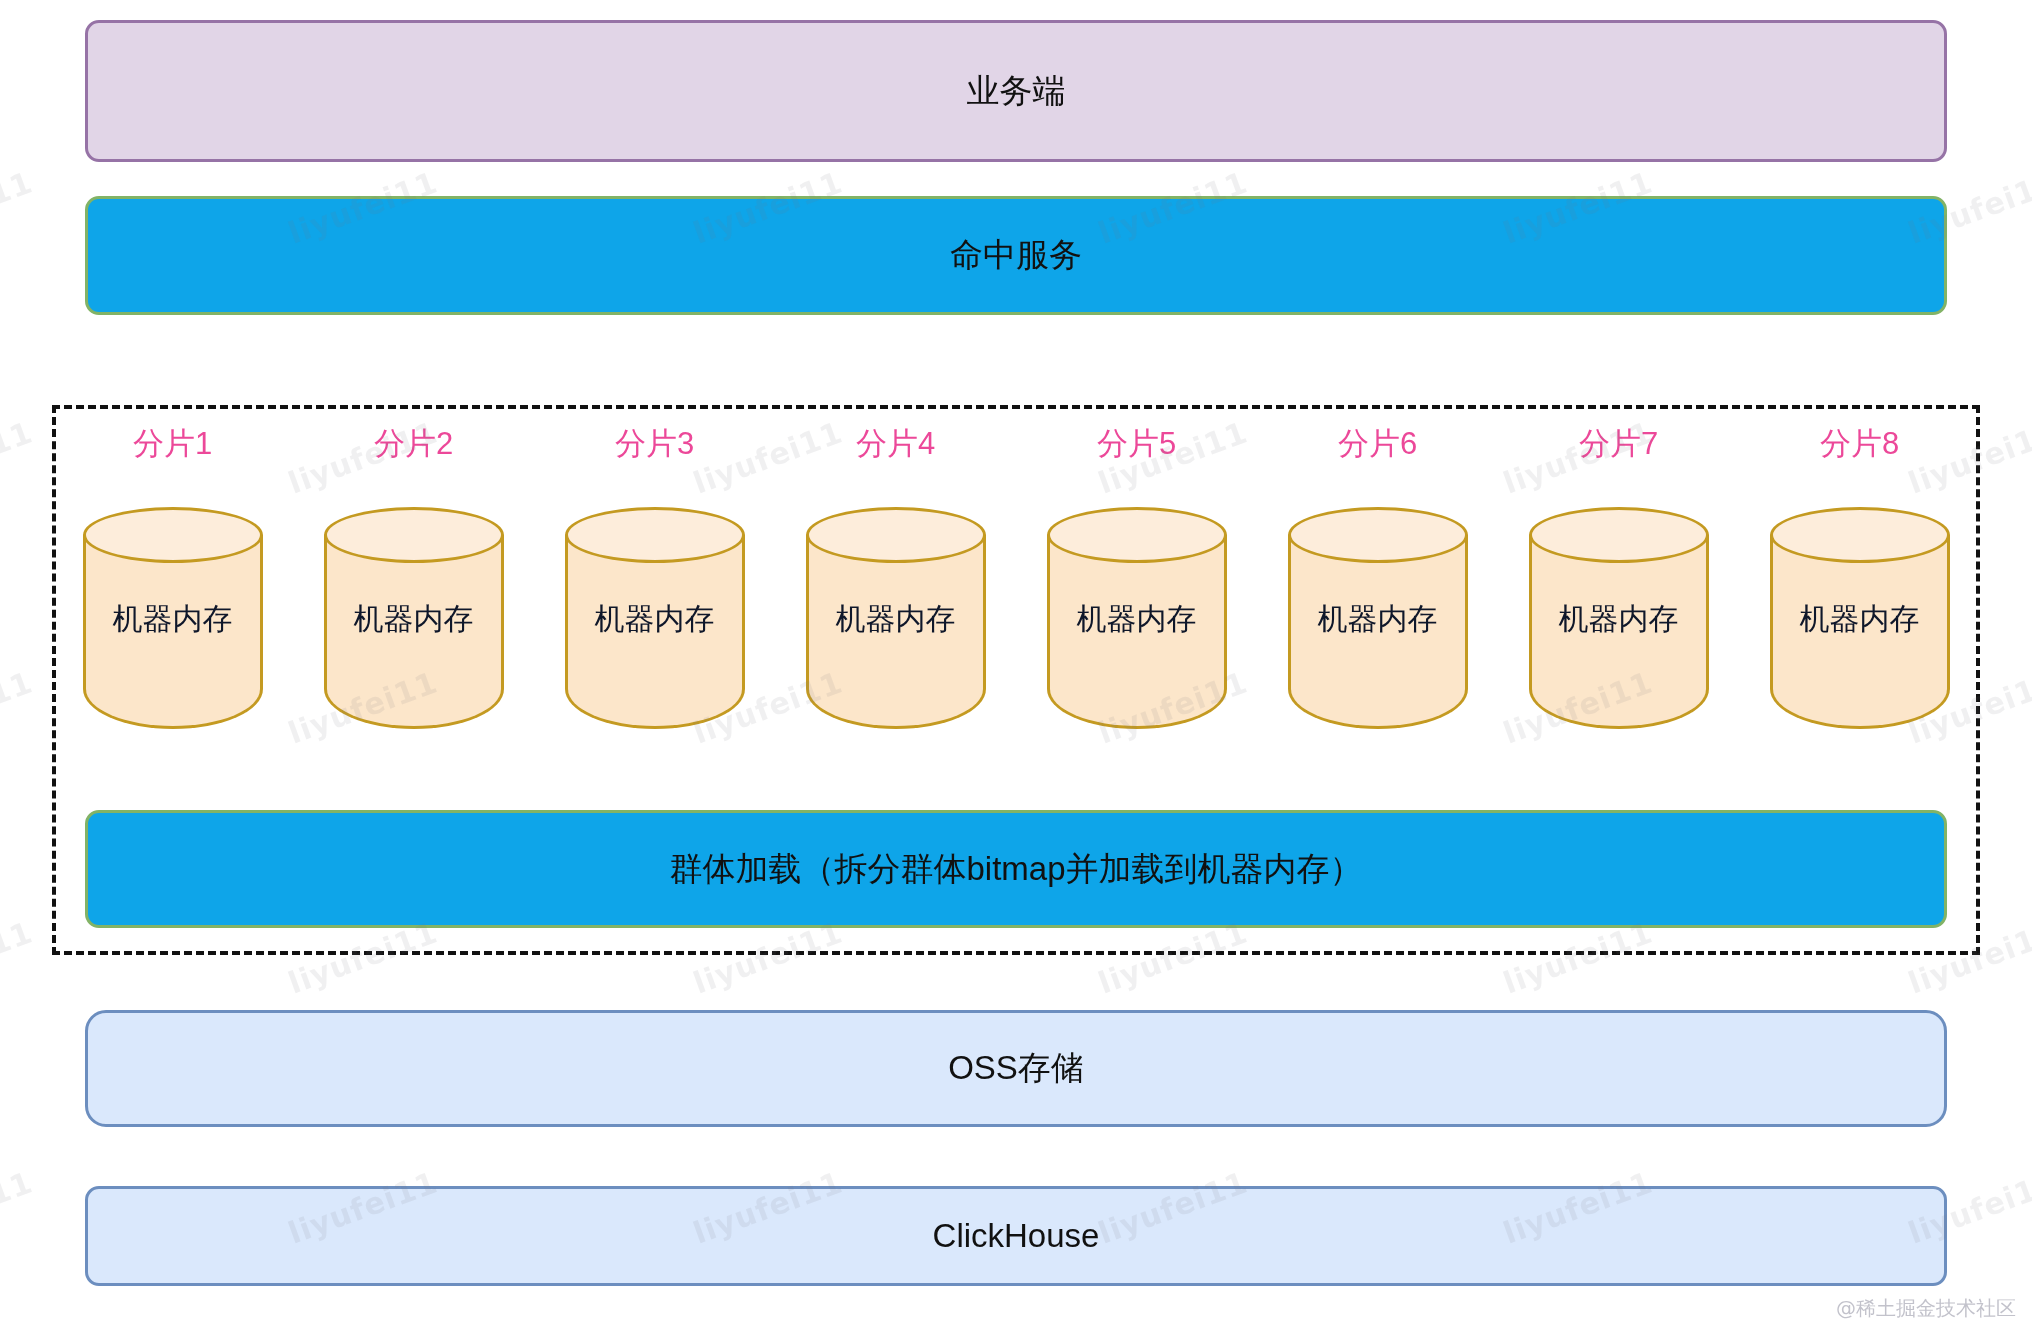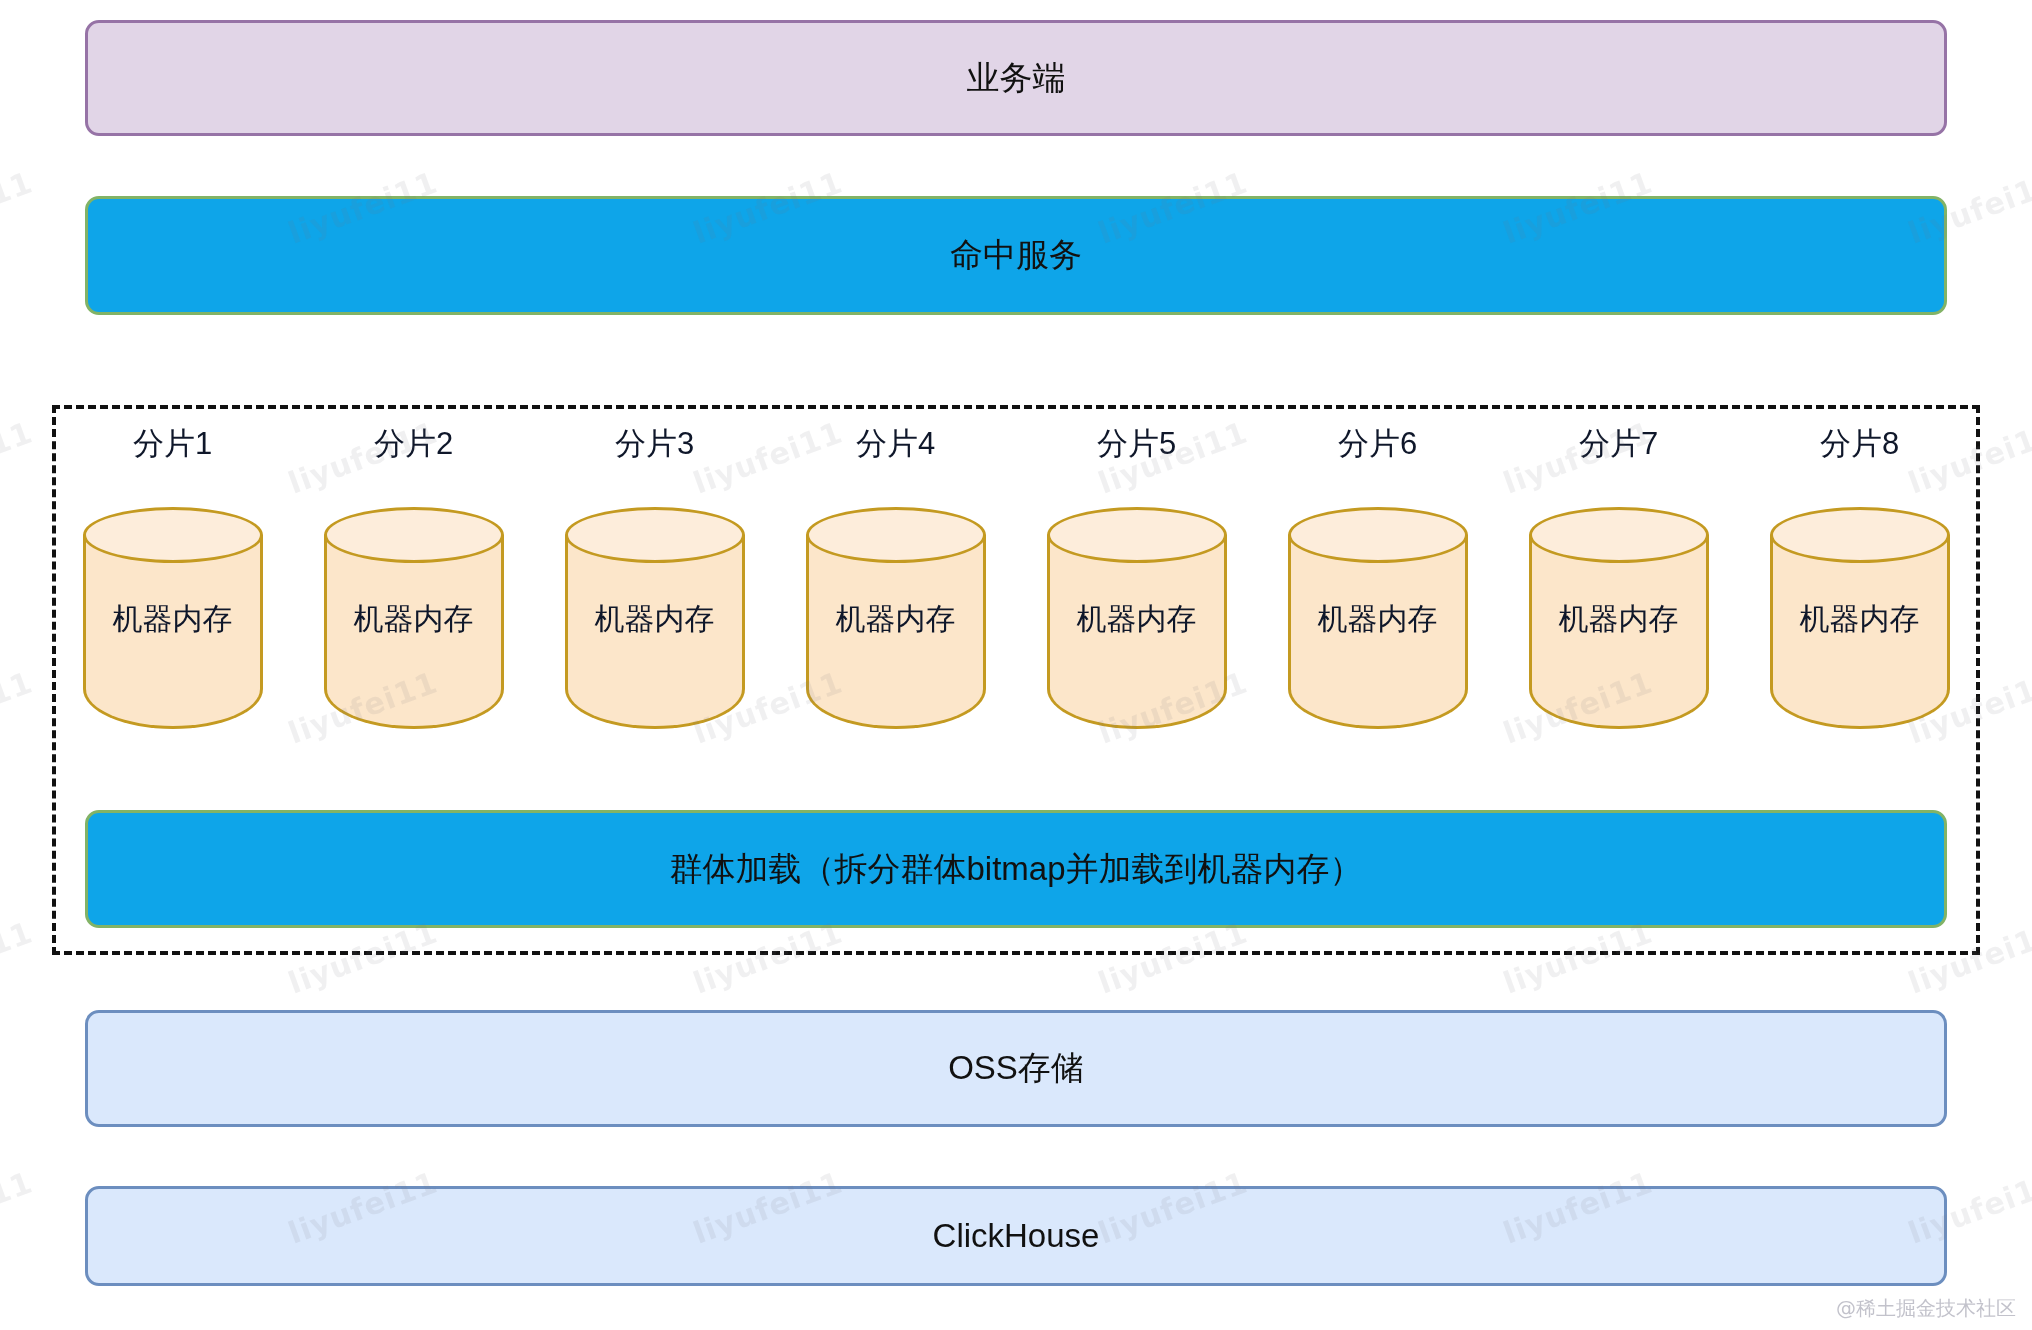--- a/index.html
+++ b/index.html
@@ -87,21 +87,21 @@
     z-index: 3;
   }
   .shard-col {
     flex: 1 1 0;
     display: flex;
     flex-direction: column;
     align-items: center;
   }
   .shard-title {
     font-size: 31px;
-    color: #0f172a;
+    color: #ec4899;
     line-height: 1;
     margin-top: 8px;
     margin-bottom: 0;
     white-space: nowrap;
   }
 
   
   .cylinder {
     position: relative;
     width: 180px;
@@ -150,33 +150,34 @@
     width: 1862px;
     height: 118px;
     font-size: 33px;
   }
 
   
   #client-bar {
     left: 85px;
     top: 20px;
     width: 1862px;
-    height: 116px;
+    height: 142px;
   }
   #hit-service-bar {
     left: 85px;
     top: 196px;
     width: 1862px;
     height: 119px;
   }
   #oss-bar {
     left: 85px;
     top: 1010px;
     width: 1862px;
     height: 117px;
+    border-radius: 21px;
   }
   #clickhouse-bar {
     left: 85px;
     top: 1186px;
     width: 1862px;
     height: 100px;
   }
 
   
   #credit {

